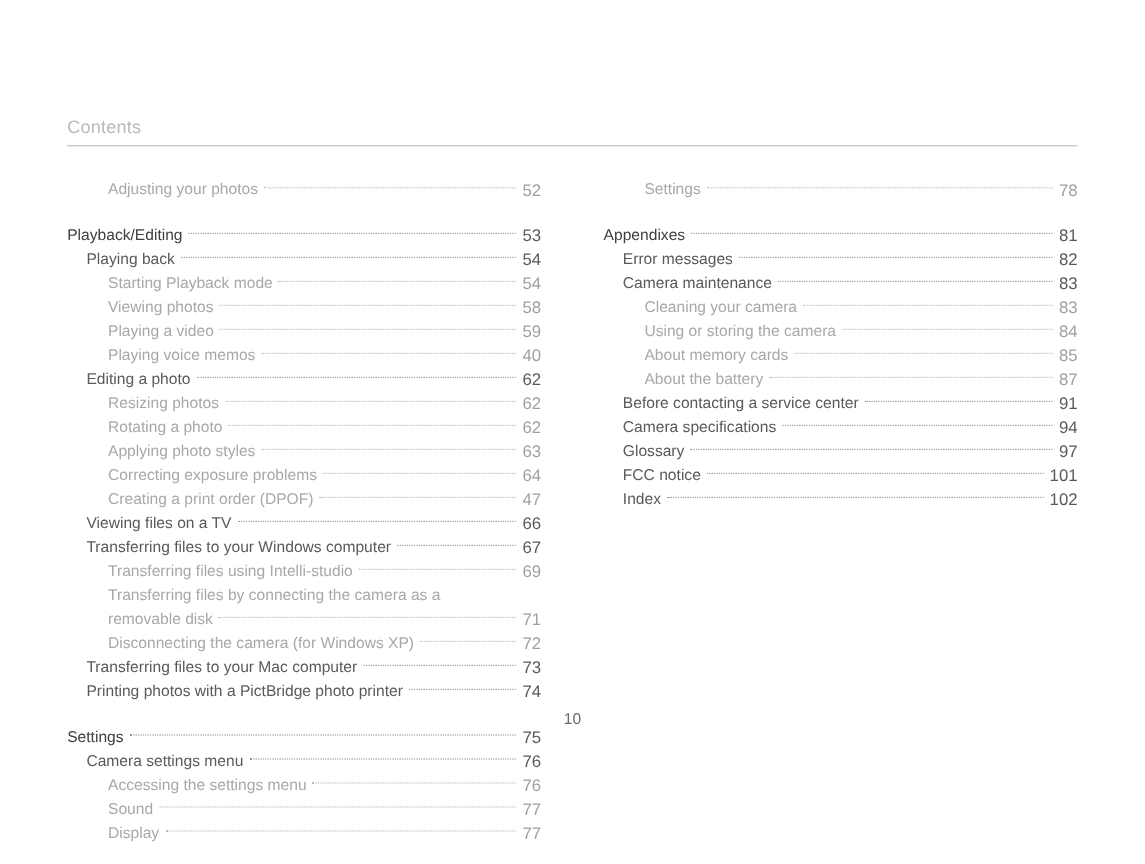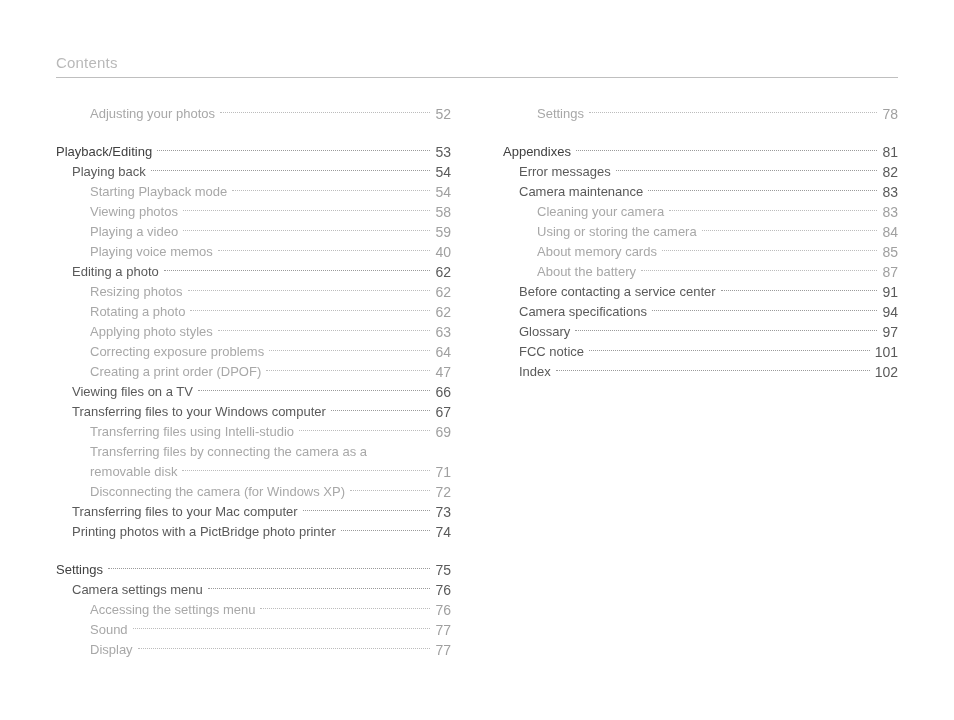--- a/index.html
+++ b/index.html
@@ -2,20 +2,21 @@
 <html><head>
 <meta charset="utf-8">
 <style>
   * { box-sizing: border-box; margin: 0; padding: 0; }
   html, body { width: 954px; height: 720px; background: #fff; font-family: Arial, Helvetica, sans-serif; }
   .page {
     position: relative;
     width: 954px;
     height: 576px;
     padding: 54px 56px 0 56px;
+    margin-top: 44px;
   }
   .header-title {
     color: #b9b9b9;
     font-size: 15px;
     font-weight: 300;
     letter-spacing: 0.2px;
     padding-bottom: 6px;
   }
   .rule {
     border: none;
@@ -263,13 +264,14 @@
           <span class="dots"></span>
           <span class="page-num">101</span>
         </div>
         <div class="entry l2">
           <span class="label-last lvl2">Index</span>
           <span class="dots"></span>
           <span class="page-num">102</span>
         </div>
       </div>
     </div>
+  <div class="footer-pagenum">10</div>
 </div>
 
 </body></html>

